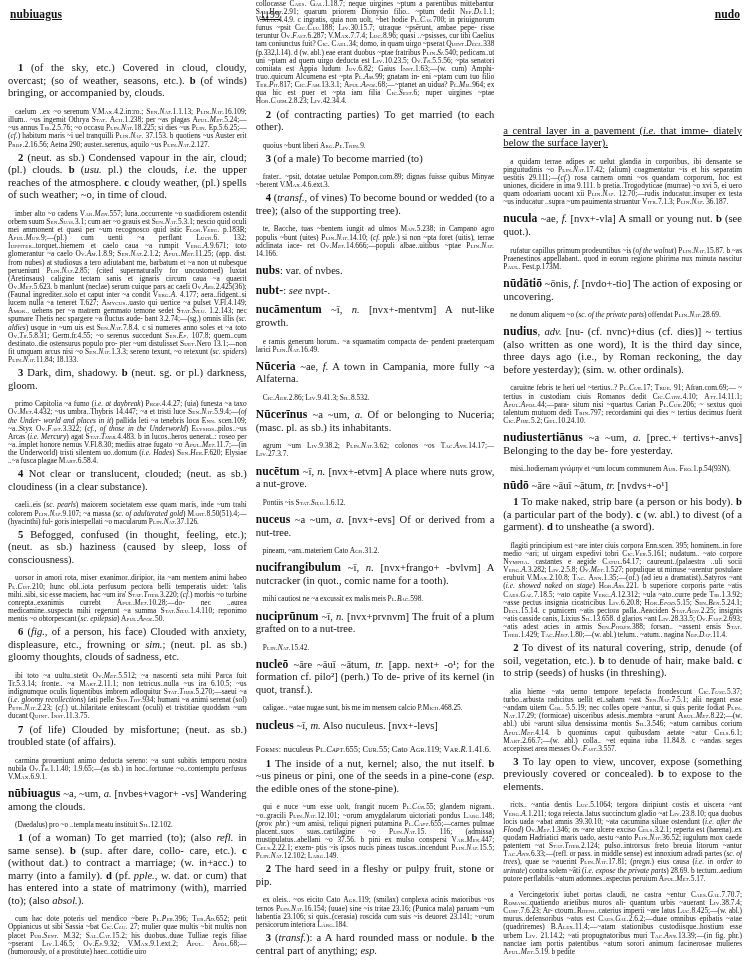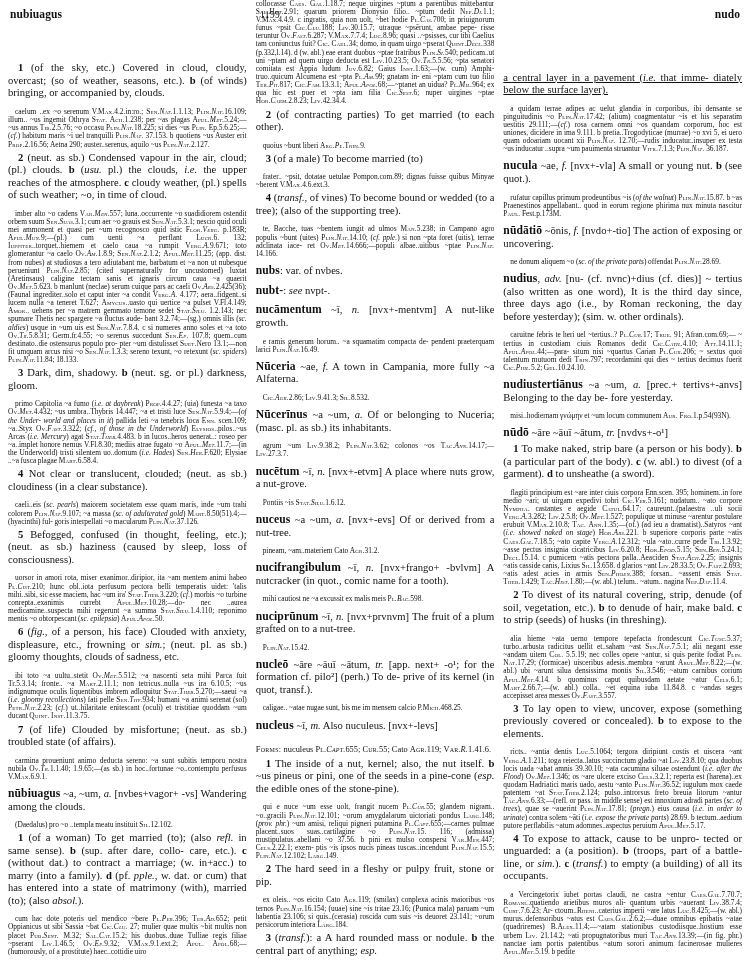--- a/index.html
+++ b/index.html
@@ -23,20 +23,21 @@
   }
 
   
   .runhead {
     display: flex;
     align-items: baseline;
     justify-content: space-between;
     height: 16px;
     margin: 2px 2px 4px 2px;
     font-size: 11.5px;
+    text-decoration: underline;
   }
   .runhead .rh-left,
   .runhead .rh-right {
     font-weight: bold;
     letter-spacing: 0.1px;
   }
   .runhead .rh-left  { width: 200px; text-align: left; }
   .runhead .rh-mid   { flex: 1; text-align: left; padding-left: 50px;
                        font-weight: normal; font-size: 9.5px;
                        font-variant: small-caps; letter-spacing: .4px; }
@@ -187,18 +188,17 @@
         <div class="cites">caruitne febris te heri uel ~tertius..? <span class="sc">Pl.</span><span class="sc it"><span class="sc">Cur.</span></span>17; <span class="sc">True.</span> 91; Afran.com.69;— ~ tertius in custodiam ciuis Romanos dedit <span class="sc"><span class="sc">Cic.</span></span><span class="sc it"><span class="sc">Catil.</span></span>4.10; <span class="sc">Att.</span>14.11.1; <span class="sc"><span class="sc">Apul.</span></span><span class="sc it"><span class="sc">Apol.</span></span>44;—para- situm nisi ~quartus Carian <span class="sc">Pl.</span><span class="sc it"><span class="sc">Cur.</span></span>206; ~ sextus quoi talentum mutuom dedi <span class="sc">Trin.</span>797; recordamini qui dies ~ tertius decimus fuerit <span class="sc"><span class="sc">Cic.</span></span><span class="sc it"><span class="sc">Phil.</span></span>5.2; <span class="sc">Gel.</span>10.24.10.</div>
         <div class="entry"><span class="hw">nudiustertiānus</span> ~a ~um, <span class="it">a.</span>  [prec.+ tertivs+-anvs]  Belonging to the day be- fore yesterday.</div>
         <div class="cites">misi..hodiernam γνώμην et ~um locum communem <span class="sc">Aur.</span> <span class="sc">Fro.</span>1.p.54(93N).</div>
         <div class="entry"><span class="hw">nūdō</span> ~āre ~āuī ~ātum, <span class="it">tr.</span>  [nvdvs+-o¹]</div>
         <div class="sense"><span class="num">1</span> To make naked, strip bare (a person or his body).  <span class="sub">b</span> (a particular part of the body).  <span class="sub">c</span> (w. abl.) to divest (of a garment).  <span class="sub">d</span> to unsheathe (a sword).</div>
         <div class="cites">flagiti principium est ~are inter ciuis corpora Enn.scen. 395; hominem..in fore medio ~ari; ut uirgam expedivi tobri <span class="sc"><span class="sc">Cic.</span></span><span class="sc it"><span class="sc">Ver.</span></span>5.161; nudatum.. ~ato corpore <span class="sc">Nympha.</span> castantes e aegide <span class="sc">Catul.</span>64.17; caureunt..(palaestra ..uli socii <span class="sc"><span class="sc">Verg.</span></span><span class="sc it">A.</span>3.282; <span class="sc">Liv.</span>2.5.8; <span class="sc">Ov.</span><span class="sc it"><span class="sc">Met.</span></span>1.527; populique ut minuse ~arentur postulare erubuit V.<span class="sc">Max.</span>2.10.8; <span class="sc">Tac.</span> <span class="sc">Ann.</span>1.35;—(of.) (ad ieu a dramatist)..Satyros ~ant (<span class="it">i.e. showed naked on stage</span>) <span class="sc"><span class="sc">Hor.</span></span><span class="sc it"><span class="sc">Ars.</span></span>221.   b superiore corporis parte ~atis <span class="sc"><span class="sc">Caes.</span></span><span class="sc it"><span class="sc">Gal.</span></span>7.18.5; ~ato capite <span class="sc"><span class="sc">Verg.</span></span><span class="sc it">A.</span>12.312; ~ula ~ato..curre pede <span class="sc">Tib.</span>1.3.92; ~asse pectus insignia cicatricibus <span class="sc">Liv.</span>6.20.8; <span class="sc"><span class="sc">Hor.</span></span><span class="sc it"><span class="sc">Epod.</span></span>5.15; <span class="sc"><span class="sc">Sen.</span></span><span class="sc it"><span class="sc">Ben.</span></span>5.24.1; <span class="sc">Decl.</span>15.14.   c pumicem ~atis pectora palla..Aeaciden <span class="sc"><span class="sc">Stat.</span></span><span class="sc it"><span class="sc">Ach.</span></span>2.25; insignis ~atis casside canis, Lixius <span class="sc">Sil.</span>13.658. d glarios ~ant <span class="sc">Liv.</span>28.33.5; <span class="sc">Ov.</span><span class="sc it"><span class="sc">Fast.</span></span>2.693; ~atis adest acies in armis <span class="sc"><span class="sc">Sen.</span></span><span class="sc it"><span class="sc">Phoen.</span></span>388; forsan.. ~assent ensis <span class="sc">Stat.</span> <span class="sc">Theb.</span>1.429; <span class="sc"><span class="sc">Tac.</span></span><span class="sc it"><span class="sc">Hist.</span></span>1.80;—(w. abl.) telum.. ~atum.. nagina <span class="sc"><span class="sc">Nep.</span></span><span class="sc it"><span class="sc">Dat.</span></span>11.4.</div>
         <div class="sense"><span class="num">2</span> To divest of its natural covering, strip, denude (of soil, vegetation, etc.).  <span class="sub">b</span> to denude of hair, make bald.  <span class="sub">c</span> to strip (seeds) of husks (in threshing).</div>
         <div class="cites">alia hieme ~ata uerno tempore tepefacta frondescunt <span class="sc"><span class="sc">Cic.</span></span><span class="sc it"><span class="sc">Tusc.</span></span>5.37; turbo..arbusta radicitus uellit et..saham ~ast <span class="sc"><span class="sc">Sen.</span></span><span class="sc it"><span class="sc">Nat.</span></span>7.5.1; alii negant esse ~andam uitem <span class="sc">Col.</span> 5.5.19; nec colles opere ~antur, si quis perite fodiat <span class="sc">Plin.</span> <span class="sc">Nat.</span>17.29; (formicae) uisceribus adesis..membra ~arunt <span class="sc"><span class="sc">Arul.</span></span><span class="sc it"><span class="sc">Met.</span></span>8.22;—(w. abl.) ubi ~arunt silua densissima montis <span class="sc">Sil.</span>3.546; ~atum carnibus corium <span class="sc"><span class="sc">Apul.</span></span><span class="sc it"><span class="sc">Met.</span></span>4.14.   b quominus caput quibusdam aetate ~atur <span class="sc">Cels.</span>6.1; <span class="sc">Mart.</span>2.66.7;—(w. abl.) colla.. ~et equina iuba 11.84.8.   c ~andas seges accepisset area messes <span class="sc">Ov.</span><span class="sc it"><span class="sc">Fast.</span></span>3.557.</div>
         <div class="sense"><span class="num">3</span> To lay open to view, uncover, expose (something previously covered or concealed).  <span class="sub">b</span> to expose to the elements.</div>
         <div class="cites">ricts.. ~antia dentis <span class="sc">Luc.</span>5.1064; tergora diripiunt costis et uiscera ~ant <span class="sc"><span class="sc">Verg.</span></span><span class="sc it">A.</span>1.211; toga reiecta..latus succinctum gladio ~at <span class="sc">Liv.</span>23.8.10; qua duobus locis uada ~abat amnis 39.30.10; ~ata cacumina siluae ostendunt (<span class="it">i.e. after the Flood</span>) <span class="sc">Ov.</span><span class="sc it"><span class="sc">Met.</span></span>1.346; os ~are ulcere exciso <span class="sc">Cels.</span>3.2.1; reperta est (harena)..ex quodam Hadriatici maris uado, aestu ~anto <span class="sc"><span class="sc">Plin.</span></span><span class="sc it"><span class="sc">Nat.</span></span>36.52; iugulum mox caede patentem ~at <span class="sc"><span class="sc">Stat.</span></span><span class="sc it"><span class="sc">Theb.</span></span>2.124; pulso..introrsus freto breuia litorum ~antur <span class="sc"><span class="sc">Tac.</span></span><span class="sc it"><span class="sc">Ann.</span></span>6.33;—(refl. or pass. in middle sense) est innoxium adradi partes (<span class="it">sc. of trees</span>), quae se ~auerint <span class="sc"><span class="sc">Plin.</span></span><span class="sc it"><span class="sc">Nat.</span></span>17.81; (<span class="it">pregn.</span>) eius causa (<span class="it">i.e. in order to urinate</span>) contra solem ~āti (<span class="it">i.e. expose the private parts</span>) 28.69.   b tectum..aedium putore perflabilis ~atum adomnes..aspectus peruium <span class="sc"><span class="sc">Apul.</span></span><span class="sc it"><span class="sc">Met.</span></span>5.17.</div>
-        <div class="sense"><span class="num">4</span> To expose to attack, cause to be unpro- tected or unguarded: a (a position).  <span class="sub">b</span> (troops, part of a battle-line, or <span class="it">sim.</span>).  <span class="sub">c</span> (<span class="it">transf.</span>) to empty (a building) of all its occupants.</div>
         <div class="cites">a Vercingetorix iubet portas claudi, ne castra ~entur <span class="sc"><span class="sc">Caes.</span></span><span class="sc it"><span class="sc">Gal.</span></span>7.70.7; <span class="sc">Romani.</span>.quatiendo arietibus muros ali- quantum urbis ~auerant <span class="sc">Liv.</span>38.7.4; <span class="sc">Curt.</span>7.6.23; Ar- ctoum..<span class="sc">Rheni.</span>.caterius imperii ~are latus <span class="sc">Luc.</span>8.425;—(w. abl.) murus..defensoribus ~atus est <span class="sc"><span class="sc">Caes.</span></span><span class="sc it"><span class="sc">Gal.</span></span>2.6.2;—duae omnibus epibatis ~atae (quadriremes) B.<span class="sc">Alex.</span>11.4;—~atam stationibus custodiisque..hostium esse urbem <span class="sc">Liv.</span> 21.14.2; ~ati propugnatoribus muri <span class="sc"><span class="sc">Tac.</span></span><span class="sc it"><span class="sc">Ann.</span></span>13.39;—(in fig. phr.) nanctae iam portis patentibus ~atum sorori animum facinerosae mulieres <span class="sc"><span class="sc">Apul.</span></span><span class="sc it"><span class="sc">Met.</span></span>5.19.   b pedite</div>
       </div>
   </div>
 
 </div>
 
 </body></html>

